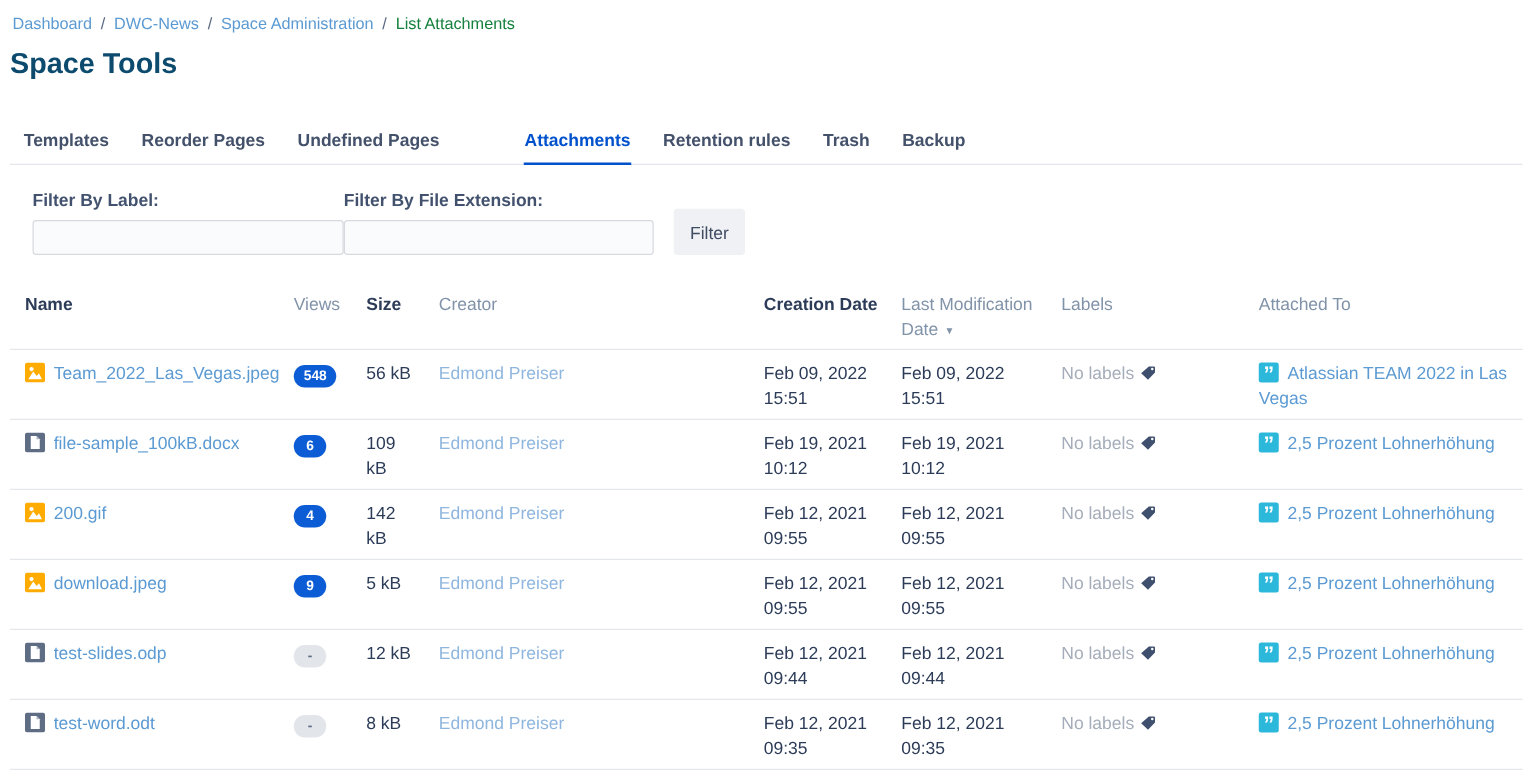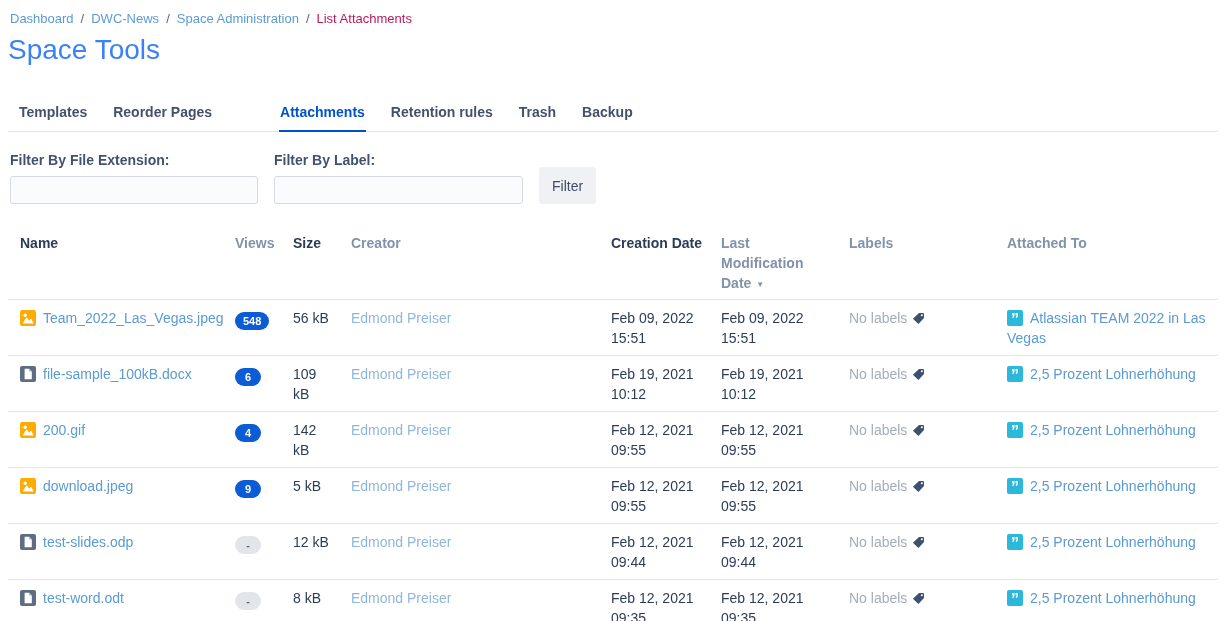--- a/index.html
+++ b/index.html
@@ -7,25 +7,25 @@
   body {
     width:1226px; height:621px; overflow:hidden;
     font-family:"Liberation Sans", sans-serif;
     color:var(--text-dark); font-size:14px;
   }
   .page { padding:0 8px; }
 
   
   .breadcrumb { padding:11px 2px 0; font-size:13px; }
   .bc-item { color:var(--link); text-decoration:none; cursor:pointer; }
-  .bc-item.current { color:#be185d; cursor:default; }
+  .bc-item.current { color:#15803d; cursor:default; }
   .bc-sep { color:#596780; margin:0 7px; }
 
   
-  h1.page-title { font-size:28px; line-height:34px; font-weight:400; color:#3b82f6; margin:7px 0 20px; }
+  h1.page-title { font-size:23px; line-height:34px; font-weight:700; color:#0c4a6e; margin:7px 0 20px; }
 
   
   .main-tabs { display:flex; gap:18px; border-bottom:1px solid var(--border); }
   .main-tabs .tab { padding:6px 1px 10px; color:#44516b; text-decoration:none; cursor:pointer;
                     border-bottom:3px solid transparent; margin-bottom:-1px; }
   .main-tabs .tab.active { color:var(--accent); font-weight:700; border-bottom-color:var(--accent); }
 
   
   .sub-tabs { display:flex; gap:24px; border-bottom:1px solid var(--border); padding:17px 0 0 10px; }
   .sub-tabs .tab { padding:0 1px 10px; font-weight:700; color:#44516b; text-decoration:none; cursor:pointer;
@@ -41,21 +41,21 @@
                   border-radius:3px; padding:0 8px; font:inherit; font-size:14px; color:var(--text-dark); }
   .filter-button { margin-left:16px; height:37px; padding:0 13px; background:var(--button-bg); border:0;
                    border-radius:3px; font:inherit; color:#3f4c63; cursor:pointer; }
 
   
   table.attachments { width:100%; border-collapse:collapse; margin-top:17px; table-layout:fixed; }
   th,td { text-align:left; vertical-align:top; padding:8px 4px 7px 12px; line-height:20px; }
   thead th { padding-top:12px; padding-bottom:4px; }
   thead tr, tbody tr { border-bottom:1px solid var(--border); }
   th.dark  { color:#2c3c58; font-weight:700; }
-  th.muted { color:var(--text-muted); font-weight:700; cursor:pointer; }
+  th.muted { color:var(--text-muted); font-weight:400; cursor:pointer; }
   .sort-arrow { font-size:8px; color:var(--text-muted); margin-left:5px; vertical-align:1px; }
 
   td.cell-name { white-space:nowrap; }
   .file-icon { display:inline-block; width:16px; height:16px; margin-right:7px; vertical-align:-3px; }
   .file-icon svg { display:block; width:16px; height:16px; }
   .file-icon .icon-document { display:none; }
   .file-icon.document .icon-document { display:block; }
   .icon-image rect { fill:var(--icon-image); }
   .icon-document rect { fill:var(--icon-document); }
   .glyph { fill:#fff; }
@@ -83,33 +83,34 @@
 <div class="page">
 
   <nav class="breadcrumb"><a class="bc-item">Dashboard</a><span class="bc-sep">/</span><a class="bc-item">DWC-News</a><span class="bc-sep">/</span><a class="bc-item">Space Administration</a><span class="bc-sep">/</span><span class="bc-item current">List Attachments</span></nav>
 
   <h1 class="page-title">Space Tools</h1>
 
 
   <div class="sub-tabs">
       <a class="tab">Templates</a>
       <a class="tab">Reorder Pages</a>
+      <a class="tab">Undefined Pages</a>
       <a class="tab active">Attachments</a>
       <a class="tab">Retention rules</a>
       <a class="tab">Trash</a>
       <a class="tab">Backup</a>
     </div>
 
   <div class="filters">
+    <div class="filter-group second">
+      <div class="filter-label">Filter By Label:</div>
+      <input class="filter-input" type="text" value="" style="">
+    </div>
     <div class="filter-group">
       <div class="filter-label">Filter By File Extension:</div>
-      <input class="filter-input" type="text" value="" style="">
-    </div>
-    <div class="filter-group second">
-      <div class="filter-label">Filter By Label:</div>
       <input class="filter-input" type="text" value="" style="">
     </div>
     <button class="filter-button">Filter</button>
   </div>
 
   <table class="attachments">
     <colgroup>
       <col style="width:215px">
         <col style="width:58px">
         <col style="width:58px">

